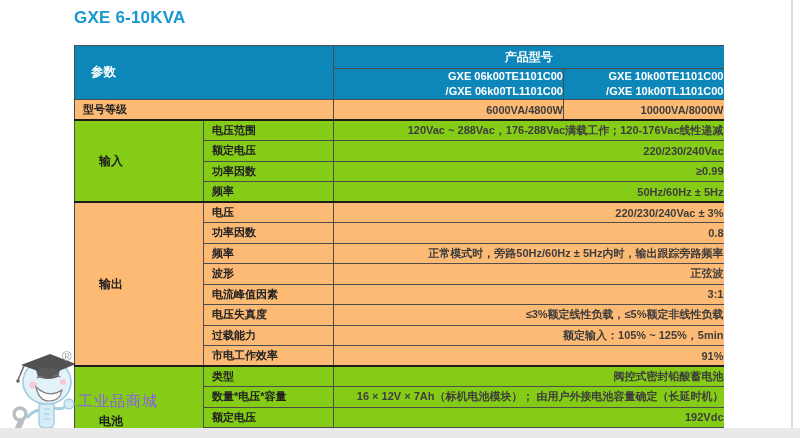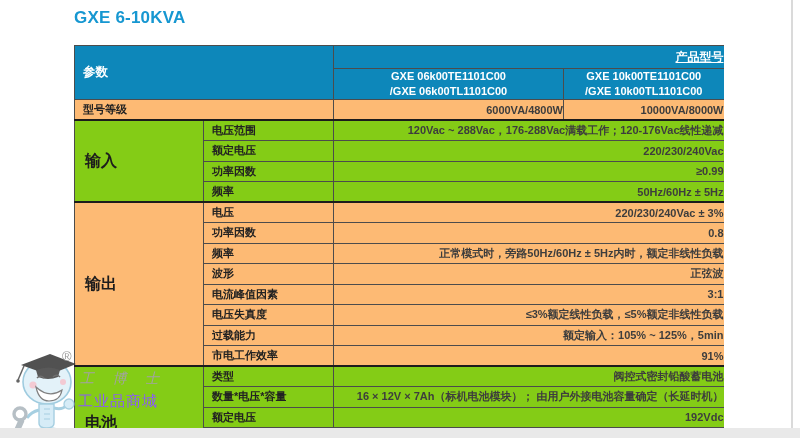--- a/index.html
+++ b/index.html
@@ -19,30 +19,30 @@
     position:absolute; left:74px; top:45px; width:649px;
     border-collapse:collapse; table-layout:fixed;
   }
   table.spec th, table.spec td {
     border:1px solid #4c4c4c; overflow:hidden; white-space:nowrap;
   }
   table.spec td.no-right, table.spec th.no-right { border-right:none; }
 
   thead th { background:#0d87ba; color:#ffffff; font-weight:bold; }
   th.h-param {
-    text-align:left; padding-left:8px; font-size:12.5px; vertical-align:middle;
+    text-align:left; padding-left:16px; font-size:12.5px; vertical-align:middle;
     border-bottom:2px solid #1c1c1c;
   }
-  th.h-product { font-size:12px; text-align:right; height:23px;text-decoration:underline; }
-  th.h-model { font-size:11px; text-align:center; line-height:1.35; height:31px; border-bottom:2px solid #1c1c1c; }
+  th.h-product { font-size:12px; text-align:center; height:23px; }
+  th.h-model { font-size:11px; text-align:right; line-height:1.35; height:31px; border-bottom:2px solid #1c1c1c; }
 
   tbody tr { height:20.5px; }
   tbody td { font-size:11px; color:#333; }
   td.sec-label {
-    padding-left:10px; font-weight:bold; font-size:16px; color:#1d1d1d;
+    padding-left:24px; font-weight:bold; font-size:12px; color:#1d1d1d;
     text-align:left; vertical-align:middle;
   }
   td.param { padding-left:8px; font-weight:bold; color:#222; text-align:left; }
   td.value { text-align:right; font-weight:bold; color:#3d3d3d; }
   tr.bg-blue td { background:#fdba74; }
   tr.bg-white td { background:#84cc16; }
   tr.sec-top td { border-top:2px solid #1c1c1c; }
   td.battery-label { vertical-align:top; padding-top:46px; }
 
   
@@ -115,21 +115,21 @@
         <td class="sec-label" rowspan="8">输出</td>
         <td class="param">电压</td>
         <td class="value no-right" colspan="2">220/230/240Vac ± 3%</td>
       </tr>
       <tr class="bg-blue">
         <td class="param">功率因数</td>
         <td class="value no-right" colspan="2">0.8</td>
       </tr>
       <tr class="bg-blue">
         <td class="param">频率</td>
-        <td class="value no-right" colspan="2">正常模式时，旁路50Hz/60Hz ± 5Hz内时，额定非线性负载</td>
+        <td class="value no-right" colspan="2">正常模式时，旁路50Hz/60Hz ± 5Hz内时，输出跟踪旁路频率</td>
       </tr>
       <tr class="bg-blue">
         <td class="param">波形</td>
         <td class="value no-right" colspan="2">正弦波</td>
       </tr>
       <tr class="bg-blue">
         <td class="param">电流峰值因素</td>
         <td class="value no-right" colspan="2">3:1</td>
       </tr>
       <tr class="bg-blue">
@@ -191,16 +191,15 @@
       <circle cx="63" cy="56" r="5" fill="#cfe9f6" stroke="#97c7dc" stroke-width="1.3"></circle>
 
       <path d="M33 62 q-8 2 -12 8" stroke="#97c7dc" stroke-width="3" fill="none"></path>
       <circle cx="14" cy="66" r="6" fill="none" stroke="#aab4bb" stroke-width="3.4"></circle>
       <rect x="10" y="70" width="6" height="16" rx="2.5" fill="#aab4bb" transform="rotate(24 13 78)"></rect>
 
       <ellipse cx="36" cy="83" rx="5" ry="3" fill="#cfe9f6" stroke="#97c7dc" stroke-width="1.2"></ellipse>
       <ellipse cx="47" cy="83" rx="5" ry="3" fill="#cfe9f6" stroke="#97c7dc" stroke-width="1.2"></ellipse>
     </svg>
     <span class="wm-reg">®</span>
-    <span class="wm-brand">工 博 士</span>
     <span class="wm-sub">工业品商城</span>
   </div>
 </div>
 
 </body></html>

